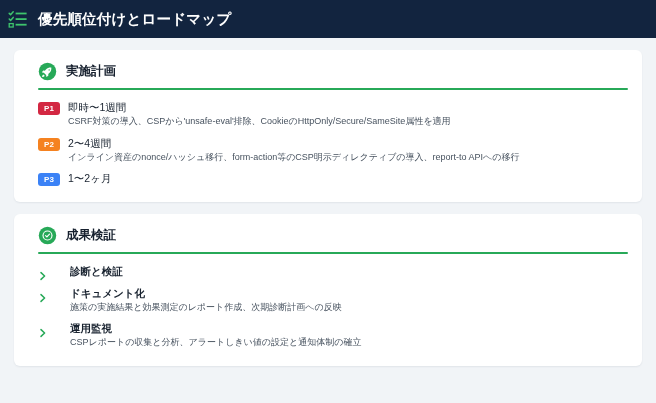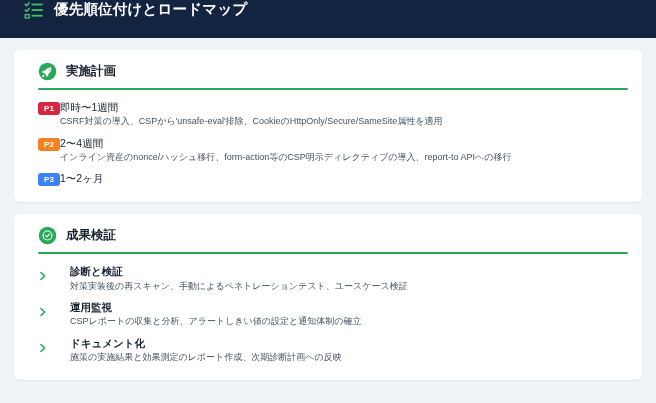--- a/index.html
+++ b/index.html
@@ -9,22 +9,22 @@
     font-family: "Liberation Sans", "DejaVu Sans", sans-serif;
     overflow: hidden;
   }
   .page { width: 656px; height: 403px; position: relative; background: #f1f4f7; display: flex; flex-direction: column; }
 
   
   .header {
     height: 38px;
     background: #12243f;
     display: flex;
-    align-items: flex-start;
-    padding: 0 0 0 24px;
+    align-items: center;
+    padding: 0 0 0 8px;
     flex: 0 0 38px;
   }
   .header-icon { width: 20px; height: 20px; display: block; flex: 0 0 20px; }
   .header-title {
     color: #ffffff;
     font-size: 14.5px;
     font-weight: bold;
     margin-left: 10px;
     letter-spacing: .2px;
     white-space: nowrap;
@@ -39,21 +39,21 @@
     box-shadow: 0 1px 2px rgba(16,32,56,.07);
     padding: 10px 14px 12px 24px;
     margin-bottom: 12px;
   }
   .card-head { display: flex; align-items: center; gap: 9px; padding: 2px 0 7px 0; }
   .card-badge-icon { width: 19px; height: 19px; flex: 0 0 19px; display: block; }
   .card-title { font-size: 12.5px; font-weight: bold; color: #16202e; }
   .card-rule { height: 2px; background: #27a958; border-radius: 1px; margin-bottom: 7px; }
 
   
-  .prio-row { display: flex; align-items: flex-start; gap: 0; padding: 3px 0 4px 0; }
+  .prio-row { display: flex; align-items: flex-start; gap: 8px; padding: 3px 0 4px 0; }
   .prio-badge {
     flex: 0 0 22px;
     width: 22px; height: 13px;
     border-radius: 3px;
     color: #ffffff;
     font-size: 8px;
     font-weight: bold;
     display: flex; align-items: center; justify-content: center;
     margin-top: 2px;
     letter-spacing: .2px;
@@ -141,44 +141,43 @@
       <div class="card-rule"></div>
 
       <div class="ver-row">
         <span class="chev-icon">
           <svg viewBox="0 0 10 10" width="10" height="10" aria-hidden="true">
             <path d="M3 1.6 L6.6 5 L3 8.4" fill="none" stroke="#27a958" stroke-width="1.5" stroke-linecap="round" stroke-linejoin="round"></path>
           </svg>
         </span>
         <div>
           <div class="ver-title">診断と検証</div>
-          <div class="ver-desc">対策実装後の再スキャン、手動によるペネトレーションテスト、ユースケース検証</div>
+        </div>
+      </div>
+
+      <div class="ver-row">
+        <span class="chev-icon">
+          <svg viewBox="0 0 10 10" width="10" height="10" aria-hidden="true">
+            <path d="M3 1.6 L6.6 5 L3 8.4" fill="none" stroke="#27a958" stroke-width="1.5" stroke-linecap="round" stroke-linejoin="round"></path>
+          </svg>
+        </span>
+        <div>
+          <div class="ver-title">ドキュメント化</div>
+          <div class="ver-desc">施策の実施結果と効果測定のレポート作成、次期診断計画への反映</div>
         </div>
       </div>
 
       <div class="ver-row">
         <span class="chev-icon">
           <svg viewBox="0 0 10 10" width="10" height="10" aria-hidden="true">
             <path d="M3 1.6 L6.6 5 L3 8.4" fill="none" stroke="#27a958" stroke-width="1.5" stroke-linecap="round" stroke-linejoin="round"></path>
           </svg>
         </span>
         <div>
           <div class="ver-title">運用監視</div>
           <div class="ver-desc">CSPレポートの収集と分析、アラートしきい値の設定と通知体制の確立</div>
         </div>
       </div>
-
-      <div class="ver-row">
-        <span class="chev-icon">
-          <svg viewBox="0 0 10 10" width="10" height="10" aria-hidden="true">
-            <path d="M3 1.6 L6.6 5 L3 8.4" fill="none" stroke="#27a958" stroke-width="1.5" stroke-linecap="round" stroke-linejoin="round"></path>
-          </svg>
-        </span>
-        <div>
-          <div class="ver-title">ドキュメント化</div>
-          <div class="ver-desc">施策の実施結果と効果測定のレポート作成、次期診断計画への反映</div>
-        </div>
-      </div>
     </div>
 
   </div>
 
 </div>
 
 </body></html>

